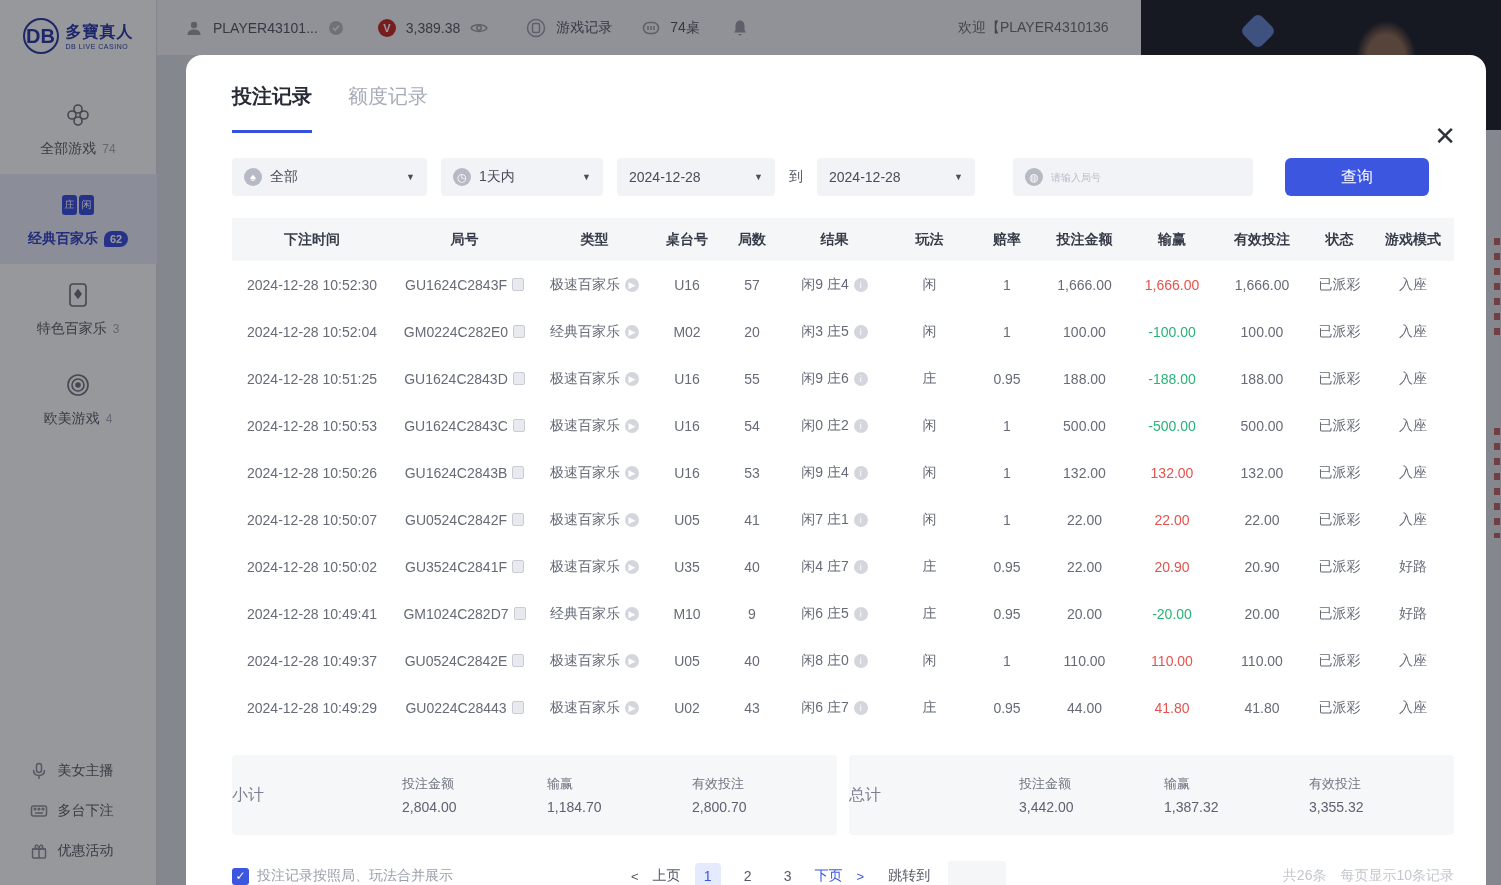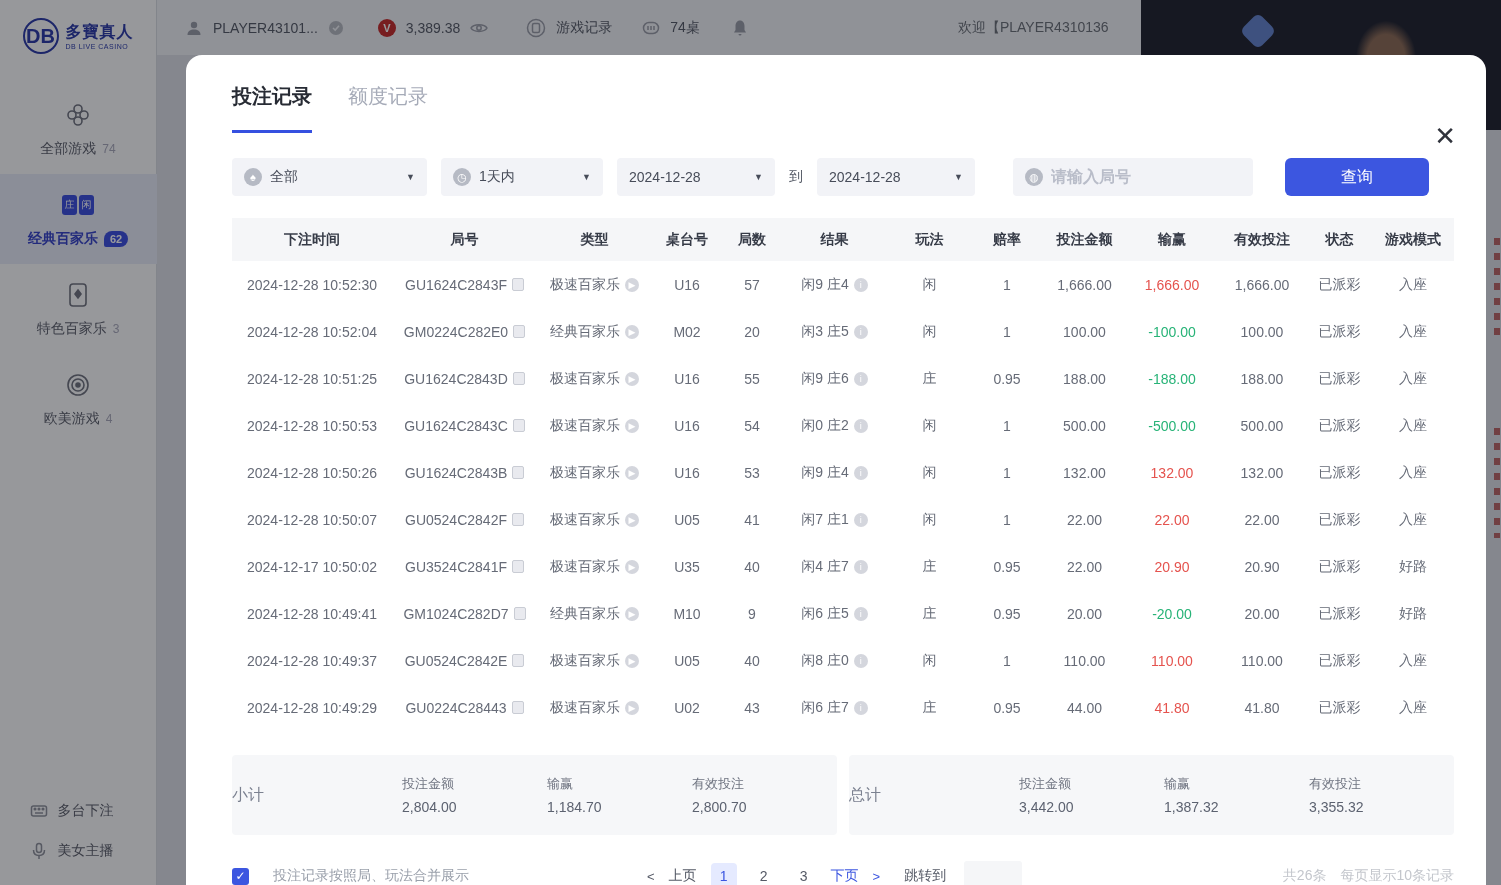--- a/index.html
+++ b/index.html
@@ -57,21 +57,21 @@
 
   .filters { display:flex; align-items:center; gap:14px; padding:25px 32px 0 46px; }
   .f-box { height:38px; background:#f2f3f7; border-radius:4px; display:flex; align-items:center; padding:0 12px; font-size:14px; color:#474c59; cursor:pointer; }
   .f-box .caret { margin-left:auto; font-size:9px; color:#474c59; }
   .f-ico { width:18px; height:18px; border-radius:50%; background:#b6bac4; color:#fff; font-size:11px; display:flex; align-items:center; justify-content:center; margin-right:8px; flex:0 0 auto; }
   .f-select { width:195px; }
   .f-time { width:162px; }
   .f-date { width:158px; justify-content:center; }
   .sep { font-size:14px; color:#555a66; }
   .f-input { width:240px; cursor:text; }
-  .f-input input { border:none; background:transparent; outline:none; font-size:16px; color:#15803d; width:100%; font-family:inherit;font-weight:bold; }
+  .f-input input { border:none; background:transparent; outline:none; font-size:10px; color:#15803d; width:100%; font-family:inherit; }
   .f-input input::placeholder { color:#b9bdc9; }
   .btn-query { margin-left:18px; width:144px; height:38px; background:#3c56e0; color:#fff; font-size:16px; border:none; border-radius:6px; cursor:pointer; font-family:inherit; }
 
   .table-wrap { padding:22px 32px 0 46px; }
   table { border-collapse:collapse; width:1222px; table-layout:fixed; }
   thead tr { background:#f5f6f8; height:43px; }
   th { font-size:14px; color:#363b47; font-weight:bold; text-align:center; }
   tbody td { height:47px; font-size:14px; color:#666b77; text-align:center; white-space:nowrap; }
   .cell-flex { display:inline-flex; align-items:center; gap:5px; }
   .mini-ico { width:14px; height:14px; border-radius:50%; background:#d4d6dd; color:#fff; font-size:9px; display:inline-flex; align-items:center; justify-content:center; flex:0 0 auto; }
@@ -81,21 +81,21 @@
 
   .summaries { display:flex; gap:12px; padding:24px 32px 0 46px; }
   .sum-box { width:605px; height:80px; background:#f6f7f9; border-radius:4px; display:flex; align-items:center; }
   .sum-label { width:170px; text-align:left; font-size:16px; color:#7b8190; }
   .sum-col { width:145px; display:flex; flex-direction:column; gap:6px; }
   .sum-col .k { font-size:13px; color:#6f7481; }
   .sum-col .v { font-size:14px; color:#5c6270; }
 
   .modal-footer { display:flex; align-items:center; padding:26px 32px 0 46px; font-size:14px; }
   .chk { width:17px; height:17px; background:#3c56e0; border-radius:3px; color:#fff; font-size:12px; display:flex; align-items:center; justify-content:center; cursor:pointer; }
-  .chk-label { margin-left:24px; color:#9aa0ab; }
+  .chk-label { margin-left:8px; color:#9aa0ab; }
   .pager { display:flex; align-items:center; gap:14px; margin-left:178px; color:#555a66; }
   .pg-arrow { font-size:13px; cursor:pointer; }
   .pg-prev-arrow,.pg-prev { color:#555a66; }
   .pg-next,.pg-next-arrow { color:#3c56e0; }
   .pg-num { width:26px; height:26px; border-radius:4px; display:flex; align-items:center; justify-content:center; cursor:pointer; }
   .pg-num.active { background:#e5eaff; color:#3c56e0; }
   .jump-label { margin-left:10px; }
   .jump-input { width:58px; height:30px; background:#f5f6f8; border:none; border-radius:3px; margin-left:4px; font-family:inherit; }
   .rec-info { margin-left:auto; color:#c3c6cc; display:flex; gap:14px; }
 
@@ -168,35 +168,42 @@
       <div class="nav-row">
         <span>欧美游戏</span>
         <span class="count-plain">4</span>
       </div>
     </div>
 
 
     <div class="side-footer">
       <div class="sf-item">
         <svg width="18" height="18" viewBox="0 0 18 18" fill="none" stroke="#8f929c" stroke-width="1.5">
+            <rect x="6.5" y="1.5" width="5" height="9" rx="2.5"></rect>
+            <path d="M3.5 8 C3.5 12 6 13.5 9 13.5 C12 13.5 14.5 12 14.5 8"></path>
+            <path d="M9 13.5 V17"></path>
+          </svg>
+        <span>美女主播</span>
+      </div>
+      <div class="sf-item">
+        <svg width="18" height="18" viewBox="0 0 18 18" fill="none" stroke="#8f929c" stroke-width="1.5">
             <rect x="1.5" y="4" width="15" height="10" rx="2"></rect>
             <circle cx="5" cy="7" r="0.8" fill="#8f929c"></circle>
             <circle cx="9" cy="7" r="0.8" fill="#8f929c"></circle>
             <circle cx="13" cy="7" r="0.8" fill="#8f929c"></circle>
             <path d="M5 11 H13"></path>
           </svg>
         <span>多台下注</span>
       </div>
       <div class="sf-item">
         <svg width="18" height="18" viewBox="0 0 18 18" fill="none" stroke="#8f929c" stroke-width="1.5">
-            <rect x="6.5" y="1.5" width="5" height="9" rx="2.5"></rect>
-            <path d="M3.5 8 C3.5 12 6 13.5 9 13.5 C12 13.5 14.5 12 14.5 8"></path>
-            <path d="M9 13.5 V17"></path>
+            <rect x="2.5" y="7" width="13" height="9" rx="1"></rect>
+            <path d="M2 7 H16 M9 7 V16 M9 7 C6 7 4.5 5.5 5.5 3.8 C6.5 2.2 9 3.5 9 7 C9 3.5 11.5 2.2 12.5 3.8 C13.5 5.5 12 7 9 7 Z"></path>
           </svg>
-        <span>美女主播</span>
+        <span>优惠活动</span>
       </div>
     </div>
   </div>
 
   <div class="topbar">
     <span class="tb-ico">
       <svg width="18" height="18" viewBox="0 0 18 18" fill="#9a9da8">
           <circle cx="9" cy="6" r="3.2"></circle>
           <path d="M2.5 16 C2.5 12 5.5 10.5 9 10.5 C12.5 10.5 15.5 12 15.5 16 Z"></path>
         </svg>
@@ -460,21 +467,21 @@
               </span></td>
       <td>闲</td>
       <td>1</td>
       <td>22.00</td>
       <td class="red">22.00</td>
       <td>22.00</td>
       <td>已派彩</td>
       <td>入座</td>
     </tr>
           <tr>
-      <td>2024-12-17 10:50:02</td>
+      <td>2024-12-28 10:50:02</td>
       <td><span class="cell-flex">
                 <span>GU3524C2841F</span>
                 <span class="copy-ico"></span>
               </span></td>
       <td><span class="cell-flex">
                 <span>极速百家乐</span>
                 <span class="mini-ico">▶</span>
               </span></td>
       <td>U35</td>
       <td>40</td>

